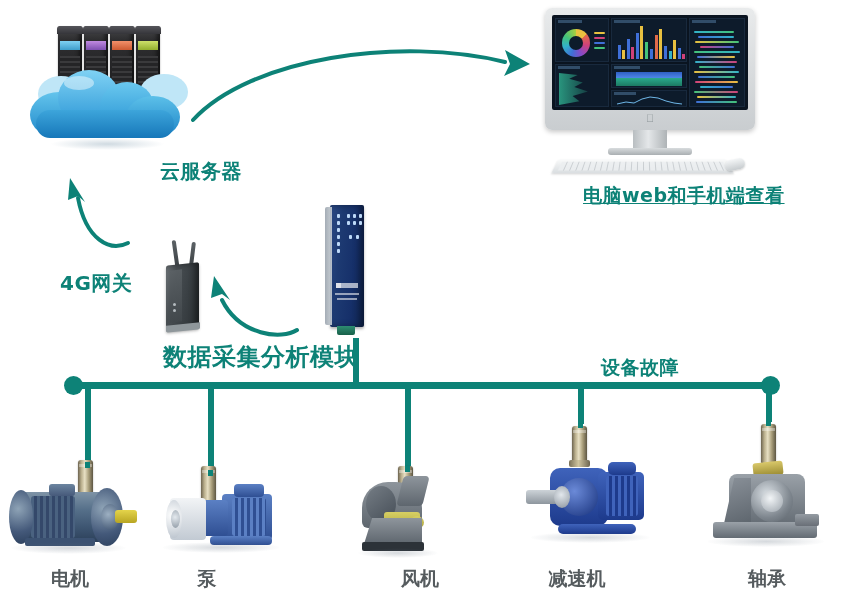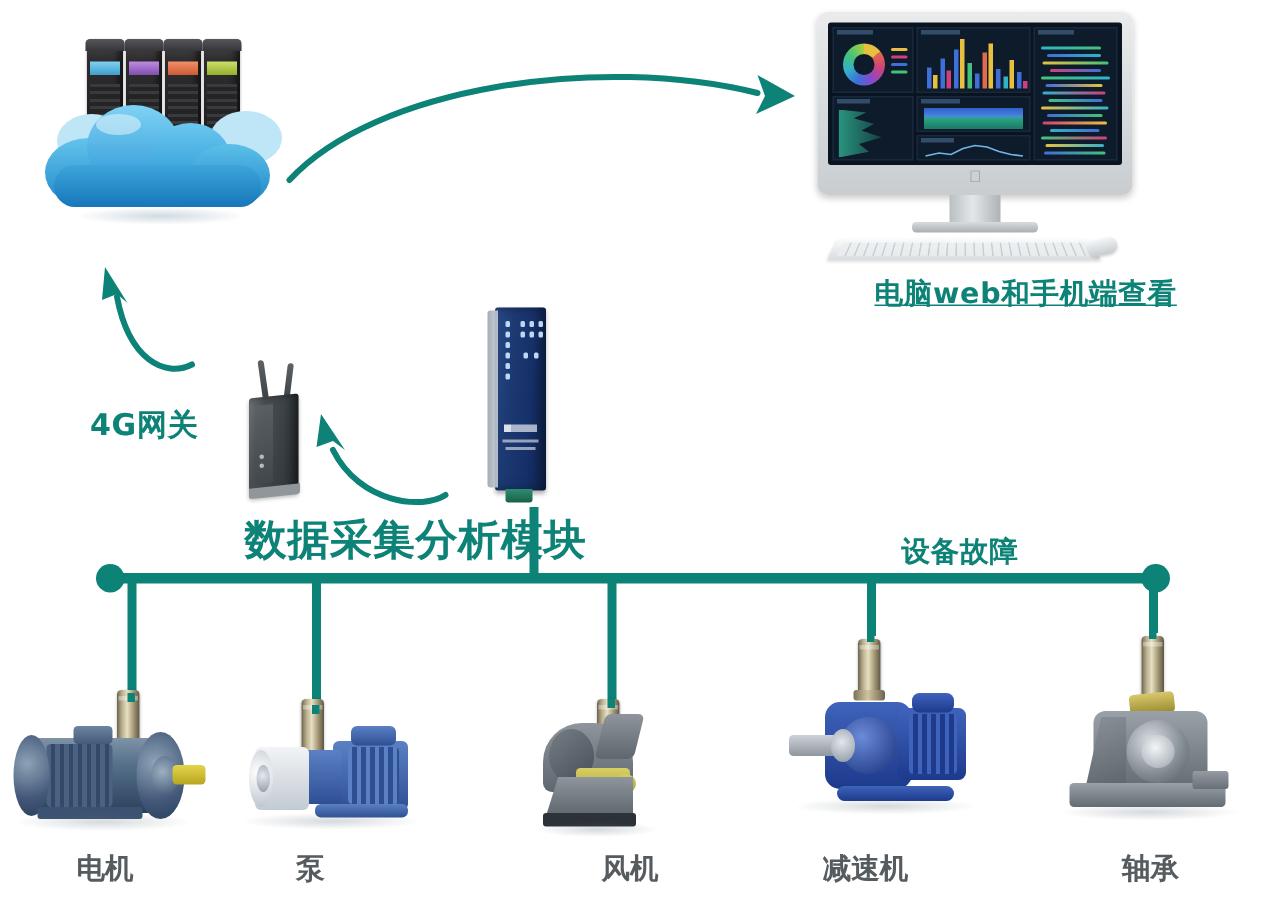--- a/index.html
+++ b/index.html
@@ -12,21 +12,21 @@
   .abs{position:absolute;}
 
   
   .lbl{
     position:absolute;color:#0d8277;font-weight:bold;
     letter-spacing:.5px;white-space:nowrap;
     font-family:"DejaVu Sans","Liberation Sans",sans-serif;
   }
   .lbl-cloud{left:160px;top:158px;font-size:20px;}
   .lbl-gw{left:60px;top:270px;font-size:20px;}
-  .lbl-mod{left:163px;top:341px;font-size:28px;}
+  .lbl-mod{left:163px;top:341px;font-size:24px;}
   .lbl-pc{left:583px;top:183px;font-size:19px;text-decoration:underline;}
   .lbl-fault{left:601px;top:355px;font-size:19px;}
 
   .dev-lbl{
     position:absolute;top:566px;color:#555b5e;font-weight:bold;font-size:19px;
     text-align:center;white-space:nowrap;transform:translateX(-50%);
     font-family:"DejaVu Sans","Liberation Sans",sans-serif;
   }
 
   
@@ -174,20 +174,21 @@
     <div class="cloud-main">
       <div class="cl" style="left:0px;top:22px;width:58px;height:46px;background:linear-gradient(180deg,#63c4ec,#1f87c9);"></div>
       <div class="cl" style="left:28px;top:0px;width:62px;height:56px;background:linear-gradient(180deg,#7fd2f4,#2c96d6);"></div>
       <div class="cl" style="left:70px;top:12px;width:54px;height:50px;background:linear-gradient(180deg,#6ac8ef,#2390d1);"></div>
       <div class="cl" style="left:96px;top:26px;width:54px;height:42px;background:linear-gradient(180deg,#5cc0e9,#1c83c6);"></div>
       <div style="position:absolute;left:6px;top:40px;width:138px;height:28px;border-radius:16px;background:linear-gradient(180deg,#3da5db,#1677b9);"></div>
       <div style="position:absolute;left:34px;top:6px;width:30px;height:14px;border-radius:50%;background:rgba(255,255,255,.45);"></div>
     </div>
     <div class="shadow-el"></div>
   </div>
+  <div class="lbl lbl-cloud">云服务器</div>
 
   <div class="abs gw">
     <div class="ant" style="left:14px;top:0px;height:34px;transform:rotate(-8deg);"></div>
     <div class="ant" style="left:30px;top:2px;height:32px;transform:rotate(7deg);"></div>
     <div class="gw-body"></div>
     <div class="gw-face"></div>
     <div class="gw-led" style="left:13px;top:63px;"></div>
     <div class="gw-led" style="left:13px;top:69px;"></div>
     <div class="gw-base"></div>
   </div>

